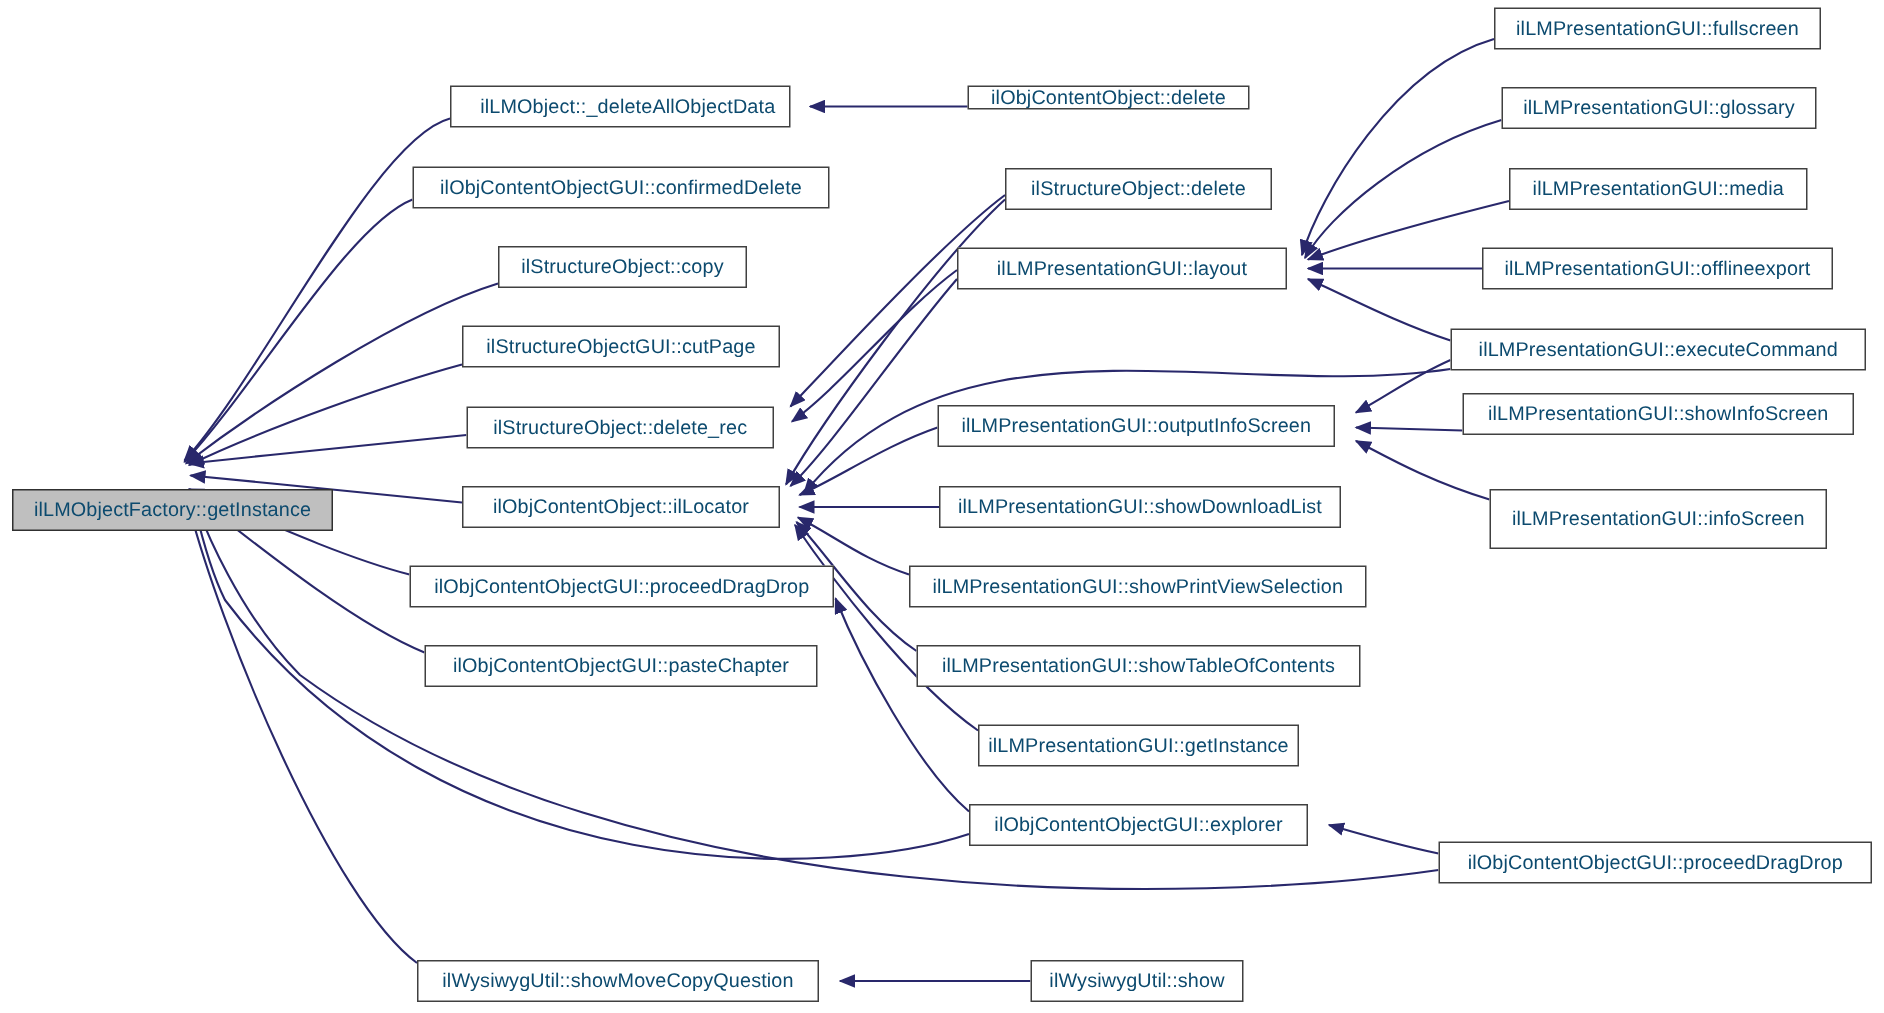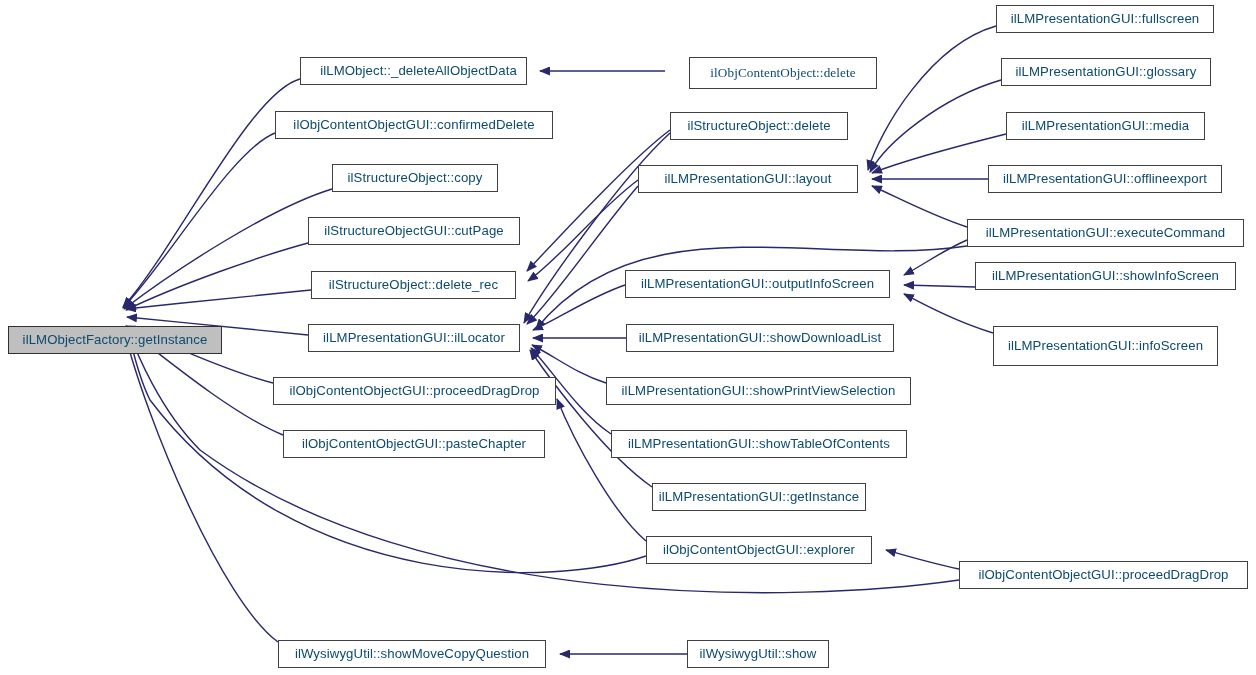--- a/index.html
+++ b/index.html
@@ -105,32 +105,32 @@
       <div class="node" style="left: 332px; top: 164px; width: 166px; height: 28px;">
         <span class="node-label">ilStructureObject::copy</span>
       </div>
       <div class="node" style="left: 308px; top: 217px; width: 212px; height: 28px;">
         <span class="node-label">ilStructureObjectGUI::cutPage</span>
       </div>
       <div class="node" style="left: 311px; top: 271px; width: 205px; height: 28px;">
         <span class="node-label">ilStructureObject::delete_rec</span>
       </div>
       <div class="node" style="left: 308px; top: 324px; width: 212px; height: 28px;">
-        <span class="node-label">ilLMPresentationGUI::ilLocator</span>
+        <span class="node-label">ilObjContentObject::ilLocator</span>
       </div>
       <div class="node" style="left: 273px; top: 377px; width: 283px; height: 28px;">
         <span class="node-label">ilObjContentObjectGUI::proceedDragDrop</span>
       </div>
       <div class="node" style="left: 283px; top: 430px; width: 262px; height: 28px;">
         <span class="node-label">ilObjContentObjectGUI::pasteChapter</span>
       </div>
       <div class="node" style="left: 278px; top: 640px; width: 268px; height: 28px;">
         <span class="node-label">ilWysiwygUtil::showMoveCopyQuestion</span>
       </div>
-      <div class="node" style="left: 689px; top: 57px; width: 188px; height: 32px; font-family: Liberation Serif, serif;">
+      <div class="node" style="left: 645px; top: 57px; width: 188px; height: 16px;">
         <span class="node-label">ilObjContentObject::delete</span>
       </div>
       <div class="node" style="left: 670px; top: 112px; width: 178px; height: 28px;">
         <span class="node-label">ilStructureObject::delete</span>
       </div>
       <div class="node" style="left: 638px; top: 165px; width: 220px; height: 28px;">
         <span class="node-label">ilLMPresentationGUI::layout</span>
       </div>
       <div class="node" style="left: 625px; top: 270px; width: 265px; height: 28px;">
         <span class="node-label">ilLMPresentationGUI::outputInfoScreen</span>

